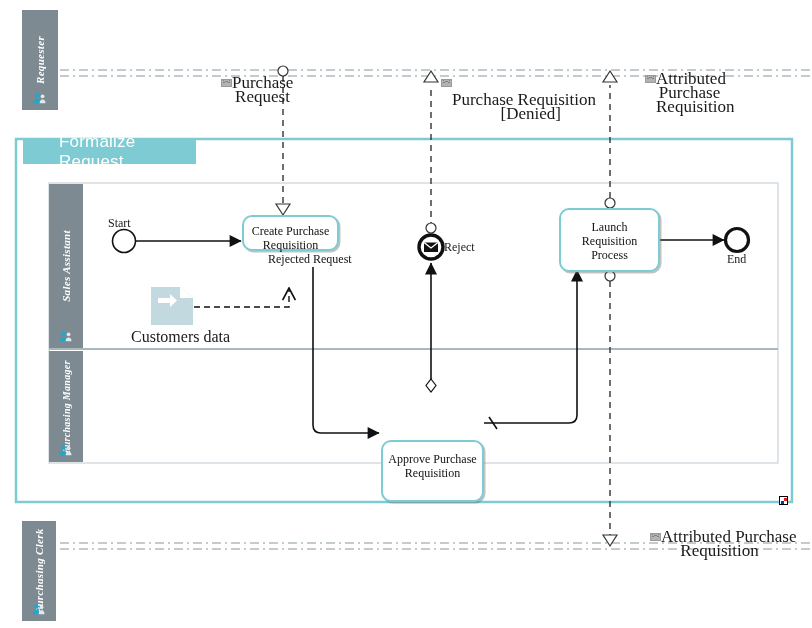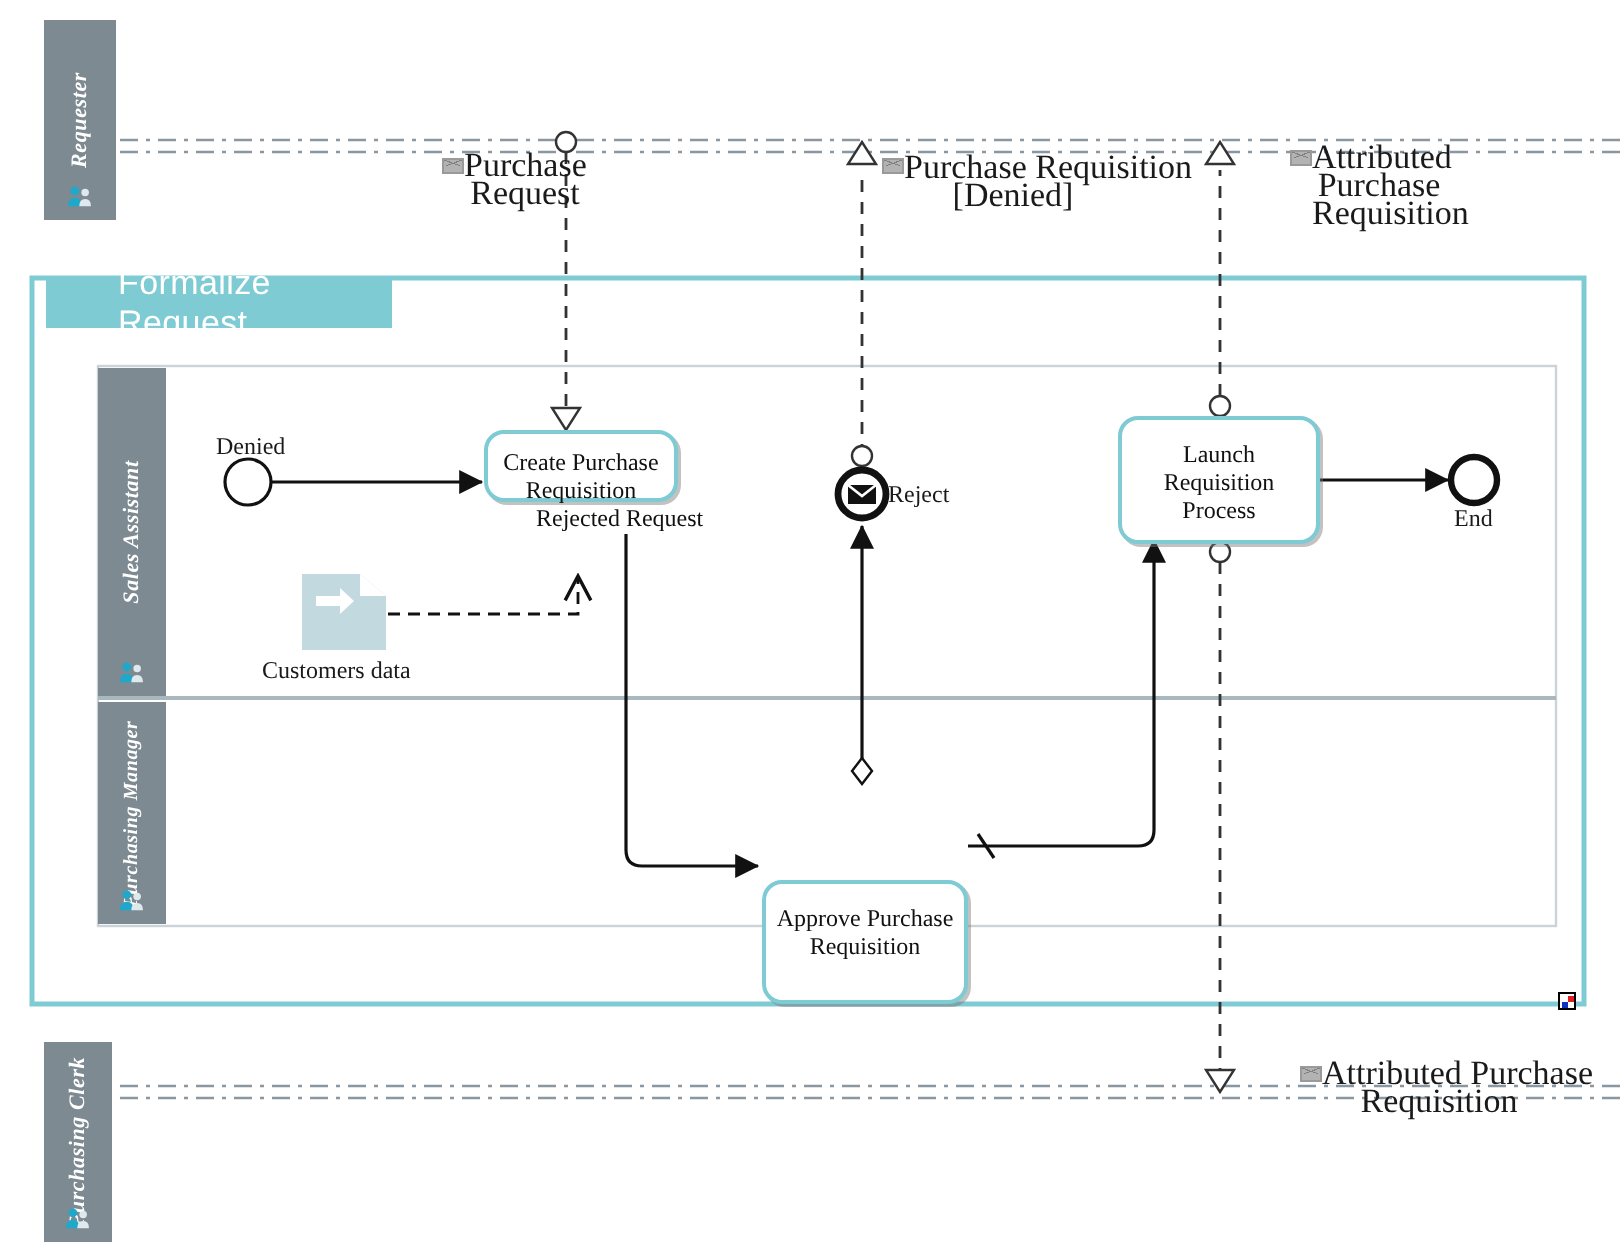--- a/index.html
+++ b/index.html
@@ -41,21 +41,21 @@
            background-size:100% 55%;background-repeat:no-repeat;}
 
   .task{position:absolute;box-sizing:border-box;background:#ffffff;
         border:2.5px solid #7ecbd4;border-radius:10px;
         box-shadow:1.5px 1.5px 0 rgba(120,120,120,.45);}
   .taskTxt{position:absolute;left:0;top:0;width:100%;
         font-family:"Liberation Serif", serif;font-size:12px;color:#111;
         text-align:center;line-height:14px;white-space:pre;}
 
   .dataObj{position:absolute;}
-  .dataLbl{position:absolute;font-family:"Liberation Serif", serif;font-size:12px;
+  .dataLbl{position:absolute;font-family:"Liberation Serif", serif;font-size:16px;
            color:#1a1a1a;white-space:nowrap;}
 
   .resizeHandle{position:absolute;width:9px;height:9px;border:1.5px solid #000;
                 background:#fff;box-sizing:border-box;}
   .resizeHandle i{position:absolute;display:block;width:3px;height:3px;}
   .resizeHandle i.a{left:0.5px;top:0.5px;background:#ffffff;}
   .resizeHandle i.b{right:0.5px;top:0.5px;background:#e02020;}
   .resizeHandle i.c{left:0.5px;bottom:0.5px;background:#1030c0;}
   .resizeHandle i.d{right:0.5px;bottom:0.5px;background:#ffffff;}
 </style>
@@ -223,33 +223,33 @@
 
   <div class="dataObj" style="left:150px;top:286px;width:44px;height:40px;">
     <svg viewBox="0 0 44 40" width="44" height="40">
       <path d="M1,1 L30,1 L43,12 L43,39 L1,39 z" fill="#c3d9e0"></path>
       <path d="M30,1 L30,12 L43,12" fill="#ffffff"></path>
       <path d="M8,12 L20,12 L20,8 L27,14.5 L20,21 L20,17 L8,17 z" fill="#ffffff"></path>
     </svg>
   </div>
   <div class="dataLbl" style="left:131px;top:328px;">Customers data</div>
 
-  <div class="lbl" style="left:108px;top:217px;">Denied</div>
+  <div class="lbl" style="left:108px;top:217px;">Start</div>
   <div class="lbl" style="left:727px;top:253px;">End</div>
   <div class="lbl" style="left:444px;top:241px;">Reject</div>
 
   <div style="position:absolute;left:221px;top:76px;width:72px;">
     <span class="envIcon" style="left:0px;top:3px;"></span>
     <div class="msgLbl" style="left:11px;top:0px;width:61px;">Purchase
 Request</div>
   </div>
 
   <div style="position:absolute;left:441px;top:76px;width:120px;">
     <span class="envIcon" style="left:0px;top:3px;"></span>
-    <div class="msgLbl" style="left:11px;top:1px;width:109px;">Purchase Requisition
+    <div class="msgLbl" style="left:11px;top:17px;width:109px;text-align:right;">Purchase Requisition
 [Denied]</div>
   </div>
 
   <div style="position:absolute;left:645px;top:72px;width:78px;">
     <span class="envIcon" style="left:0px;top:3px;"></span>
     <div class="msgLbl" style="left:11px;top:0px;width:67px;">Attributed
 Purchase
 Requisition</div>
   </div>
 

